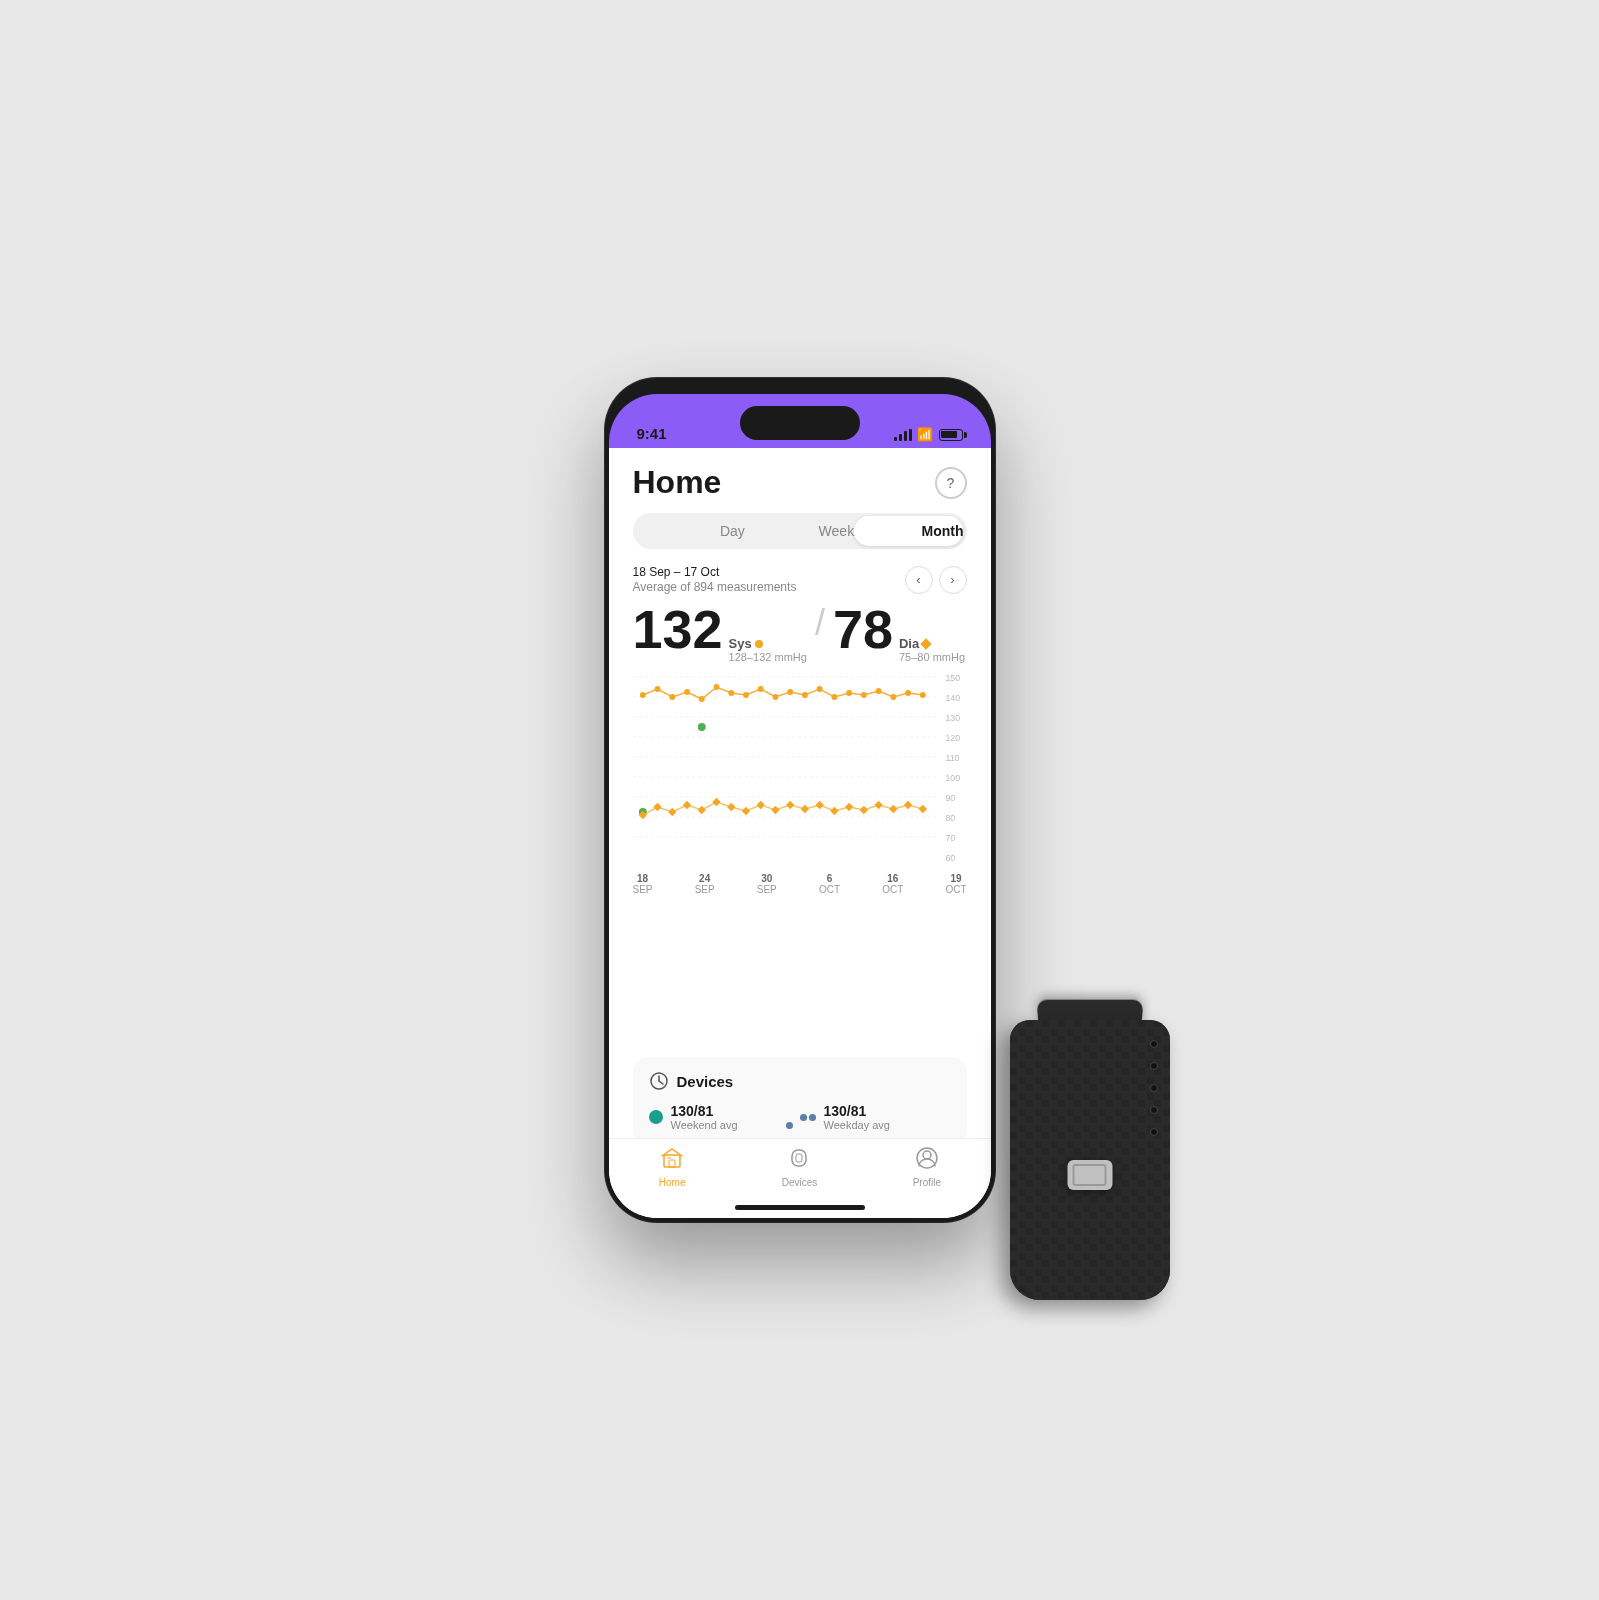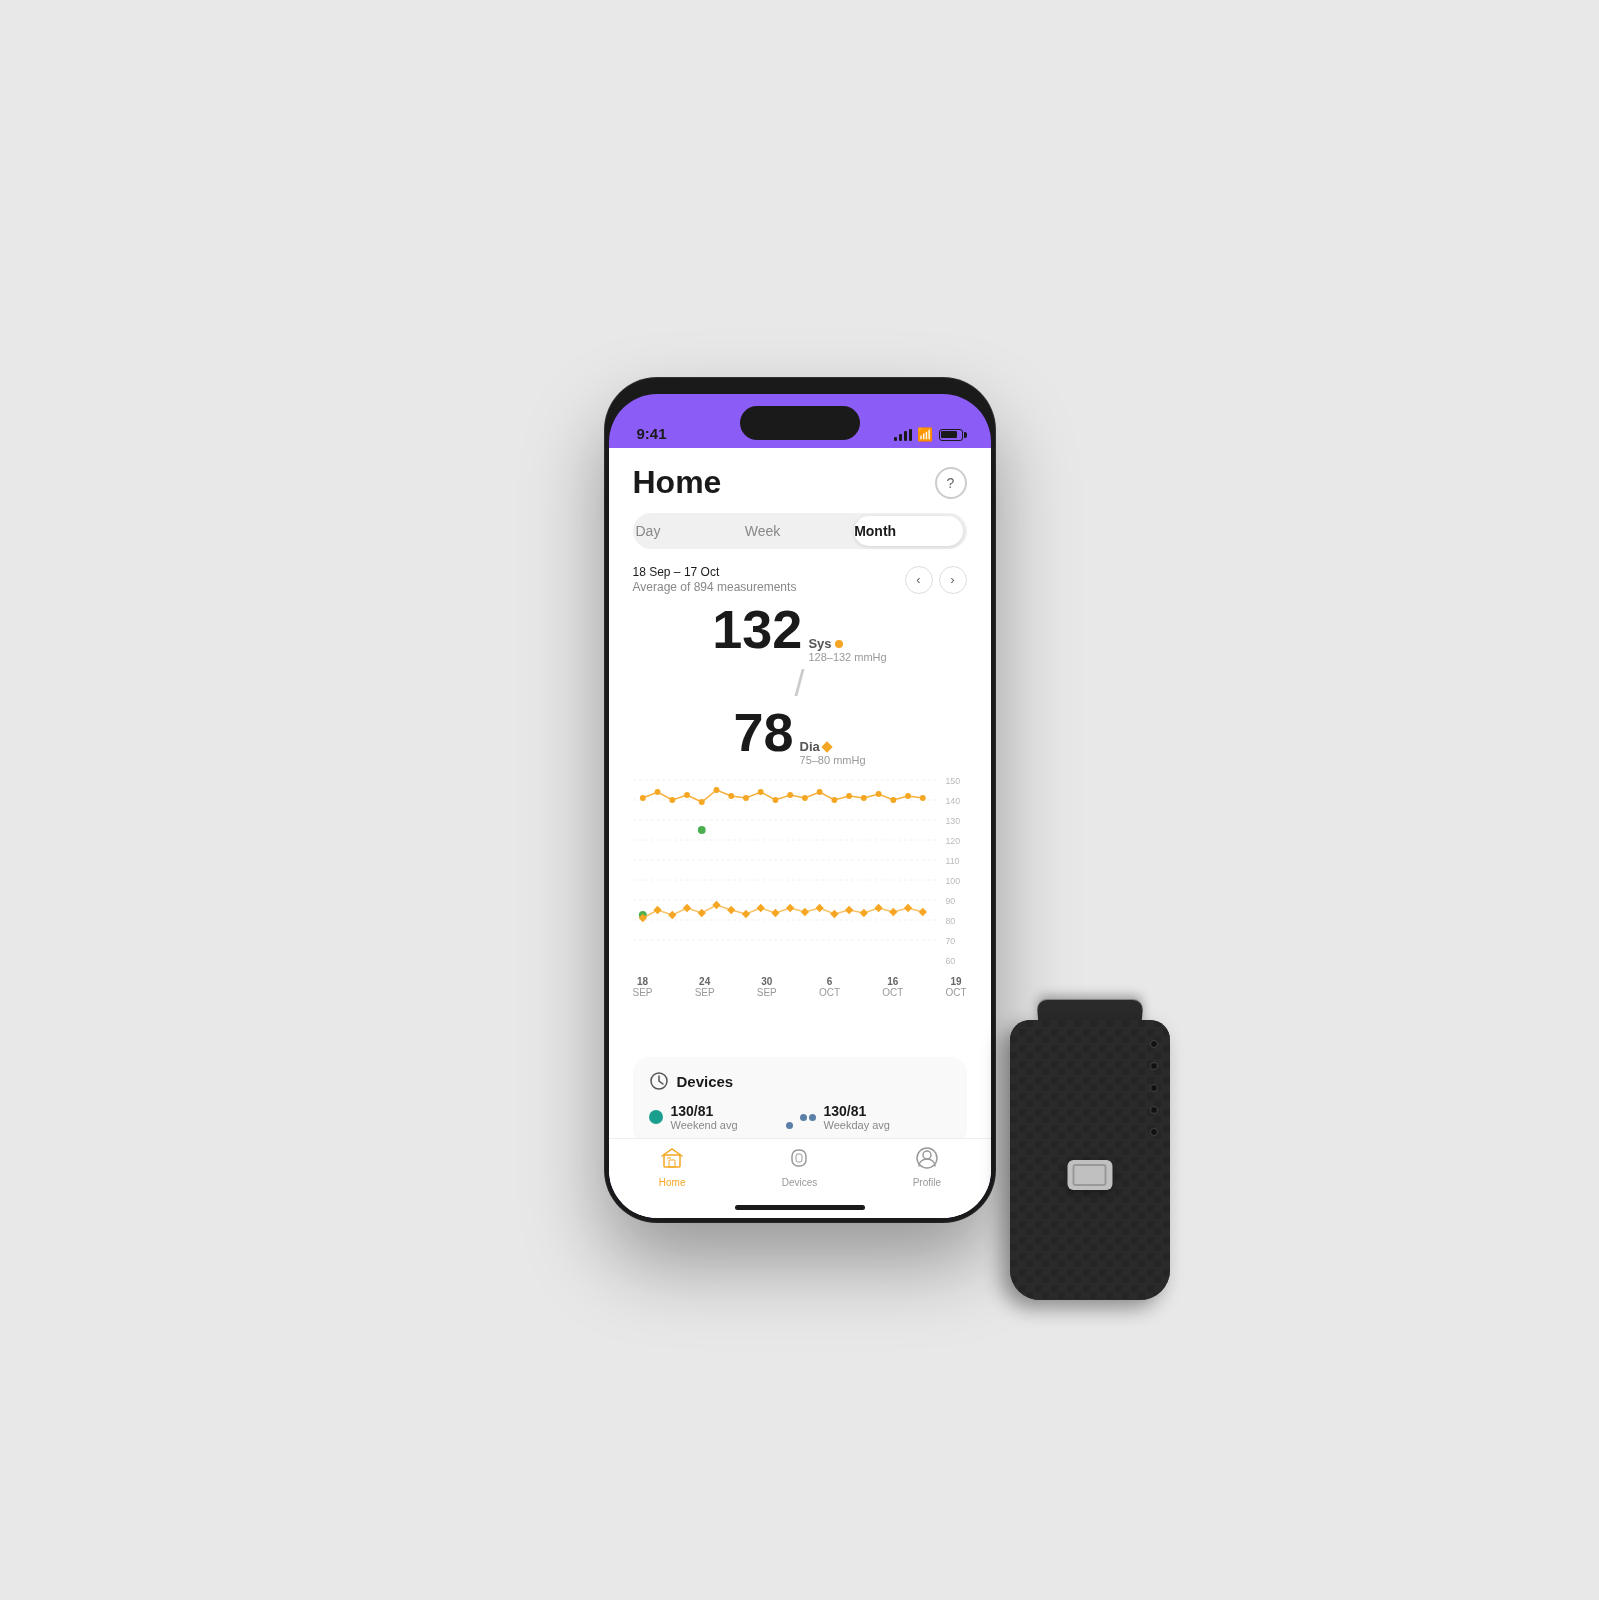--- a/index.html
+++ b/index.html
@@ -184,21 +184,21 @@
       display: flex;
       margin: 4px 24px 12px;
       background: #f0f0f0;
       border-radius: 20px;
       padding: 3px;
     }
 
     .tab-btn {
       flex: 1;
       padding: 7px 0;
-      text-align: left;
+      text-align: right;
       font-size: 14px;
       font-weight: 500;
       color: #888;
       border-radius: 17px;
       cursor: pointer;
     }
 
     .tab-btn.active {
       background: #ffffff;
       color: #1a1a1a;
@@ -239,24 +239,23 @@
       align-items: center;
       justify-content: center;
       font-size: 13px;
       color: #666;
       cursor: pointer;
     }
 
     
     .bp-values {
       display: flex;
-      align-items: center;
+      align-items: flex-start;
       padding: 6px 24px 4px;
-      gap: 0;
-      flex-direction: column;
+      gap: 8px;
     }
 
     .bp-main {
       display: flex;
       align-items: baseline;
       gap: 6px;
     }
 
     .bp-number {
       font-size: 54px;

